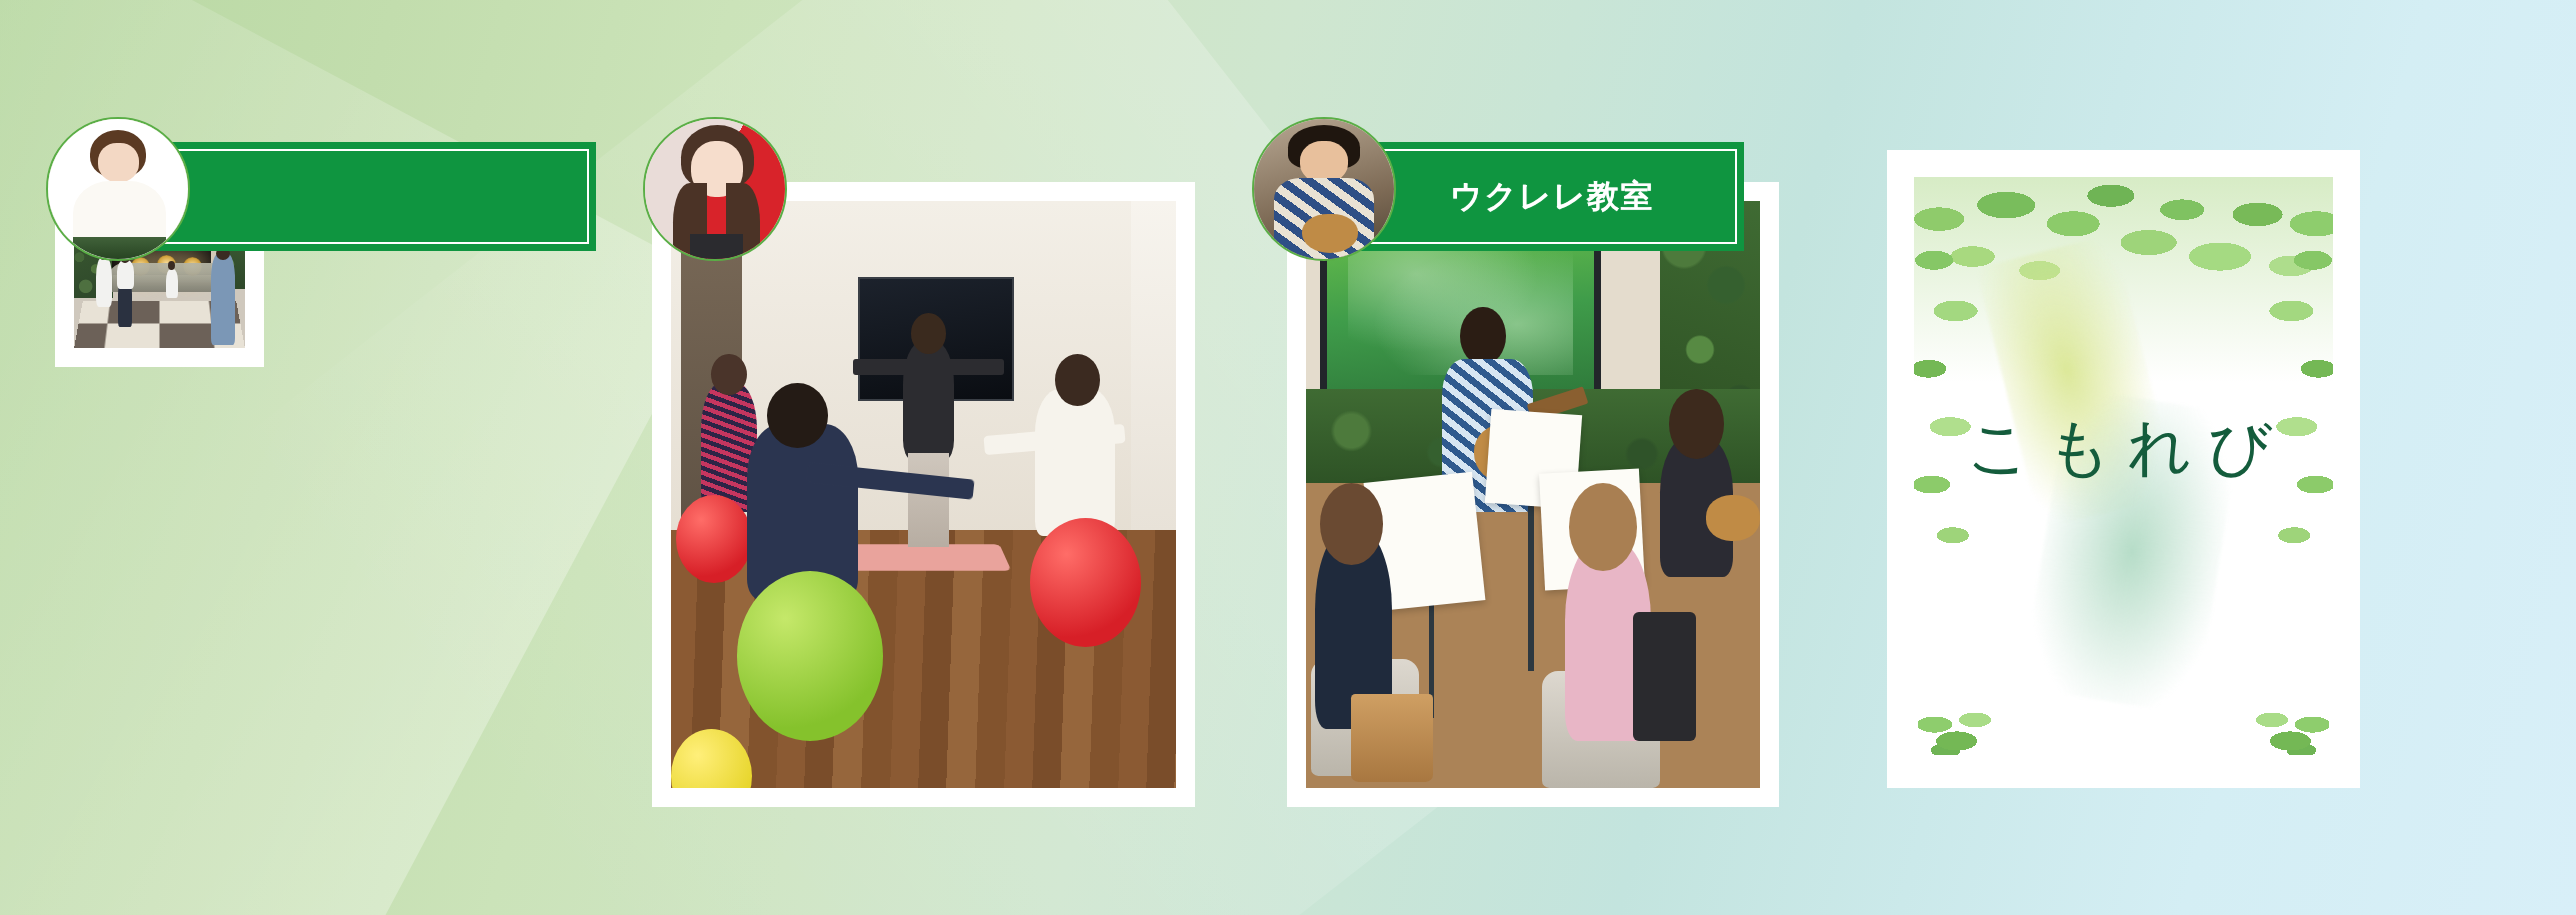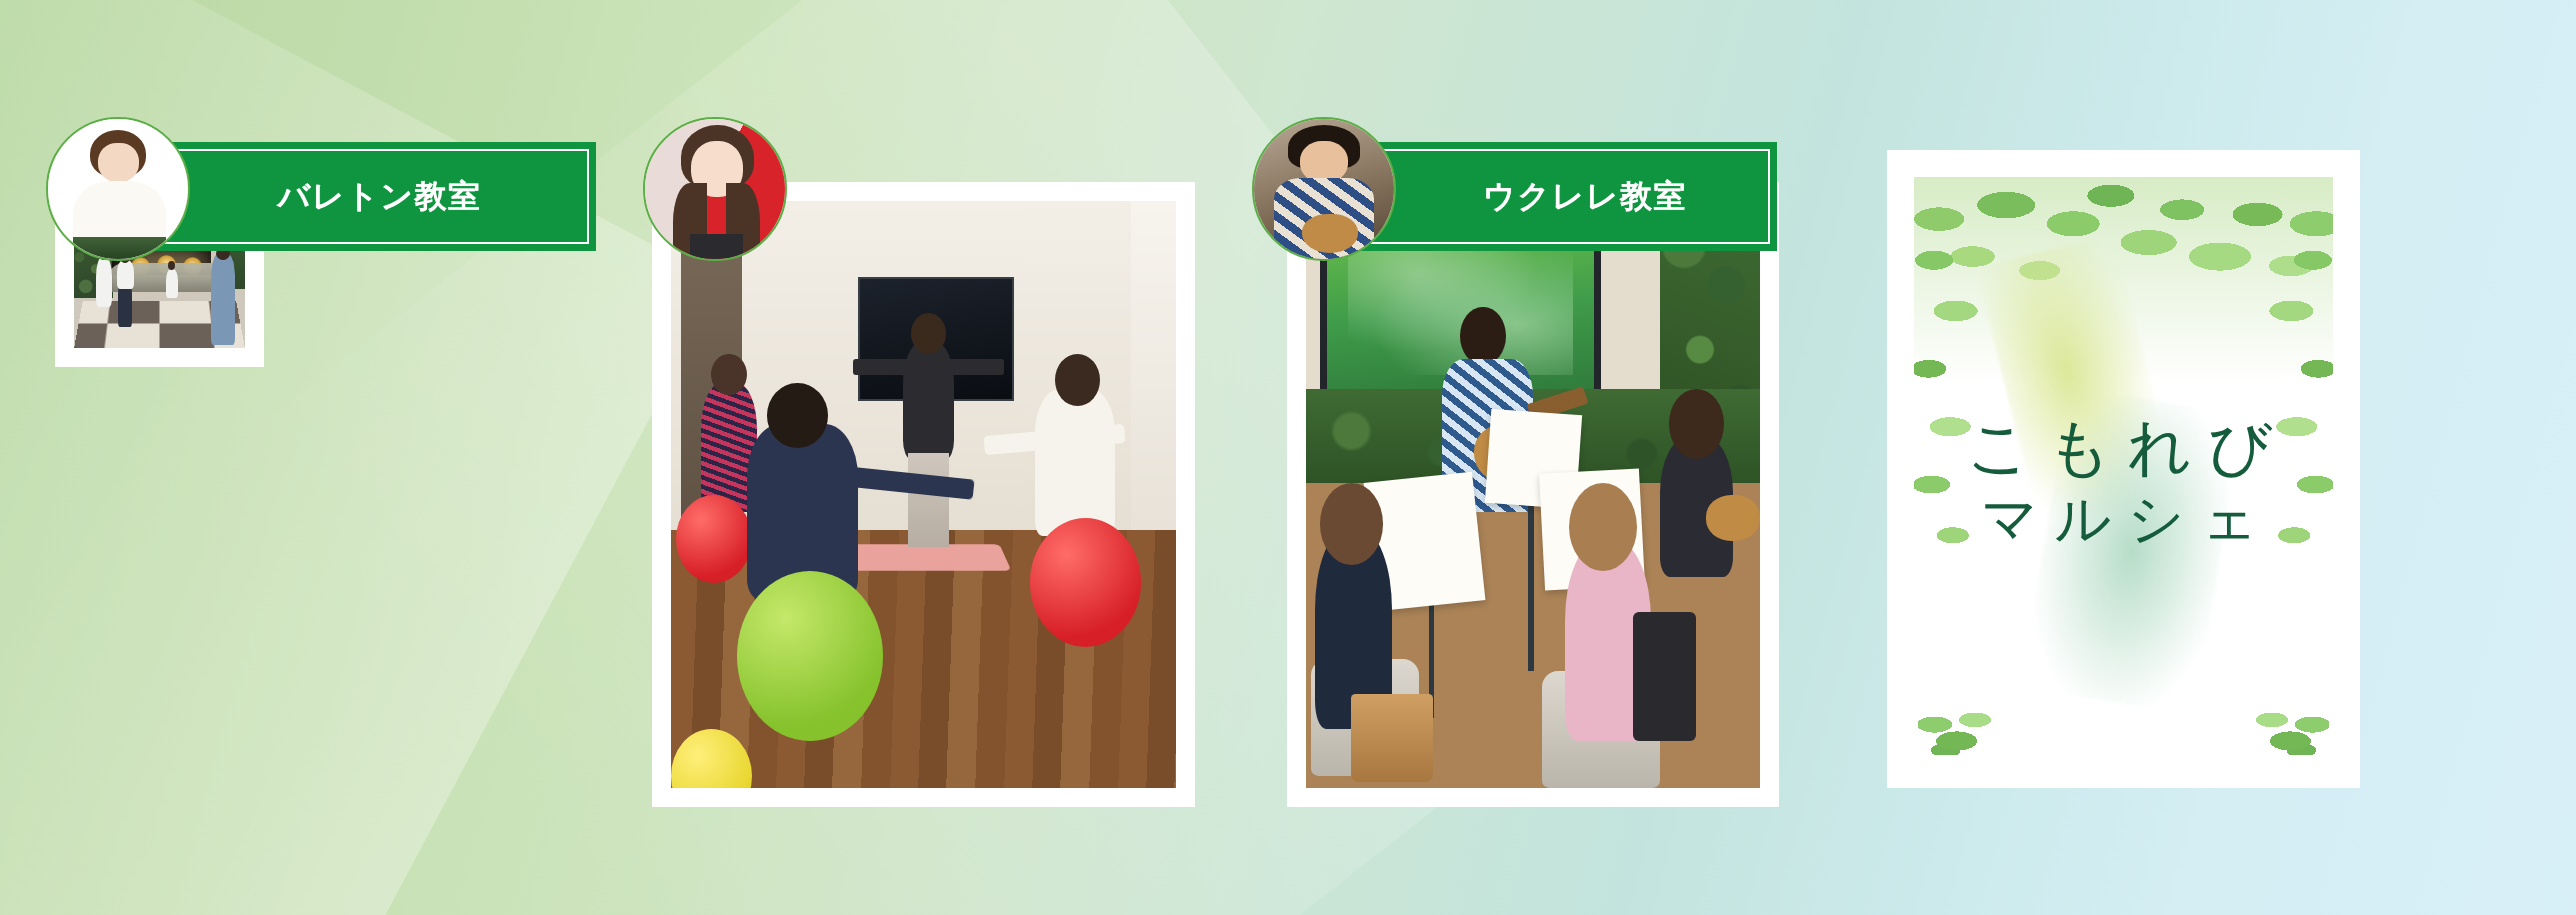--- a/index.html
+++ b/index.html
@@ -344,21 +344,20 @@
         <div class="bl-head" style="left:27%; top:34%; width:5.5%; height:8%;"></div>
         <div class="bl-person" style="left:54%; top:46%; width:7%; height:20%;"></div>
         <div class="bl-head" style="left:55%; top:41%; width:4%; height:6%;"></div>
         <div class="bl-person blue" style="left:80%; top:36%; width:14%; height:62%; border-radius:28% 28% 8% 8%;"></div>
         <div class="bl-head" style="left:83%; top:31%; width:8%; height:9%;"></div>
       </div>
     </div>
   </div>
   <div class="banner" style="left:98px; top:142px; width:498px; height:109px;">
     <div class="banner-inner"></div>
-    <span class="banner-text">バレトン教室</span>
   </div>
   <div class="avatar" style="left:46px; top:117px; width:144px; height:144px;">
     <div class="avatar-img" style="background:
            radial-gradient(circle at 52% 22%, #fff 0 0),
            linear-gradient(160deg,#cfe2b6,#7ea65d 45%,#4f7a3c);">
       <div style="position:absolute; left:30%; top:8%; width:40%; height:34%;
                   border-radius:50% 50% 44% 44%; background:#5b3a23;"></div>
       <div style="position:absolute; left:36%; top:17%; width:29%; height:28%;
                   border-radius:46%; background:#f3d8c4;"></div>
       <div style="position:absolute; left:18%; top:44%; width:66%; height:58%;
@@ -462,21 +461,21 @@
         <div style="position:absolute; left:72%; top:70%; width:14%; height:22%;
                     background:#2a2a2e; border-radius:5.9px;"></div>
         <div class="uk-person" style="left:78%; top:40%; width:16%; height:24%; background:#2b2b33;"></div>
         <div style="position:absolute; left:80%; top:32%; width:12%; height:12%;
                     border-radius:50%; background:#3d2a1d;"></div>
         <div style="position:absolute; left:88%; top:50%; width:12%; height:8%;
                     border-radius:46%; background:#c08b45;"></div>
       </div>
     </div>
   </div>
-  <div class="banner" style="left:1328px; top:142px; width:449px; height:109px;">
+  <div class="banner" style="left:1295px; top:142px; width:449px; height:109px;">
     <div class="banner-inner"></div>
     <span class="banner-text">ウクレレ教室</span>
   </div>
   <div class="avatar" style="left:1252px; top:117px; width:144px; height:144px;">
     <div class="avatar-img" style="background:linear-gradient(165deg,#b8a893,#7d6a55 60%,#4e4334);">
       <div style="position:absolute; left:24%; top:4%; width:52%; height:32%;
                   border-radius:50% 50% 30% 30%; background:#1f160f;"></div>
       <div style="position:absolute; left:33%; top:16%; width:34%; height:30%;
                   border-radius:46%; background:#e8c09c;"></div>
       <div style="position:absolute; left:14%; top:42%; width:72%; height:58%;
@@ -491,19 +490,18 @@
     <div class="logo-inner">
       <div class="leaf-band"></div>
       <div class="leaf-left"></div>
       <div class="leaf-right"></div>
       <div class="leaf-bottom-l"></div>
       <div class="leaf-bottom-r"></div>
       <div class="logo-wash-a"></div>
       <div class="logo-wash-b"></div>
       <div class="logo-text">
         <span class="logo-line1">こもれび</span>
-        <span class="logo-line2">マルシェ</span>
       </div>
     </div>
   </div>
 
 </div>
 
 
 </body></html>

